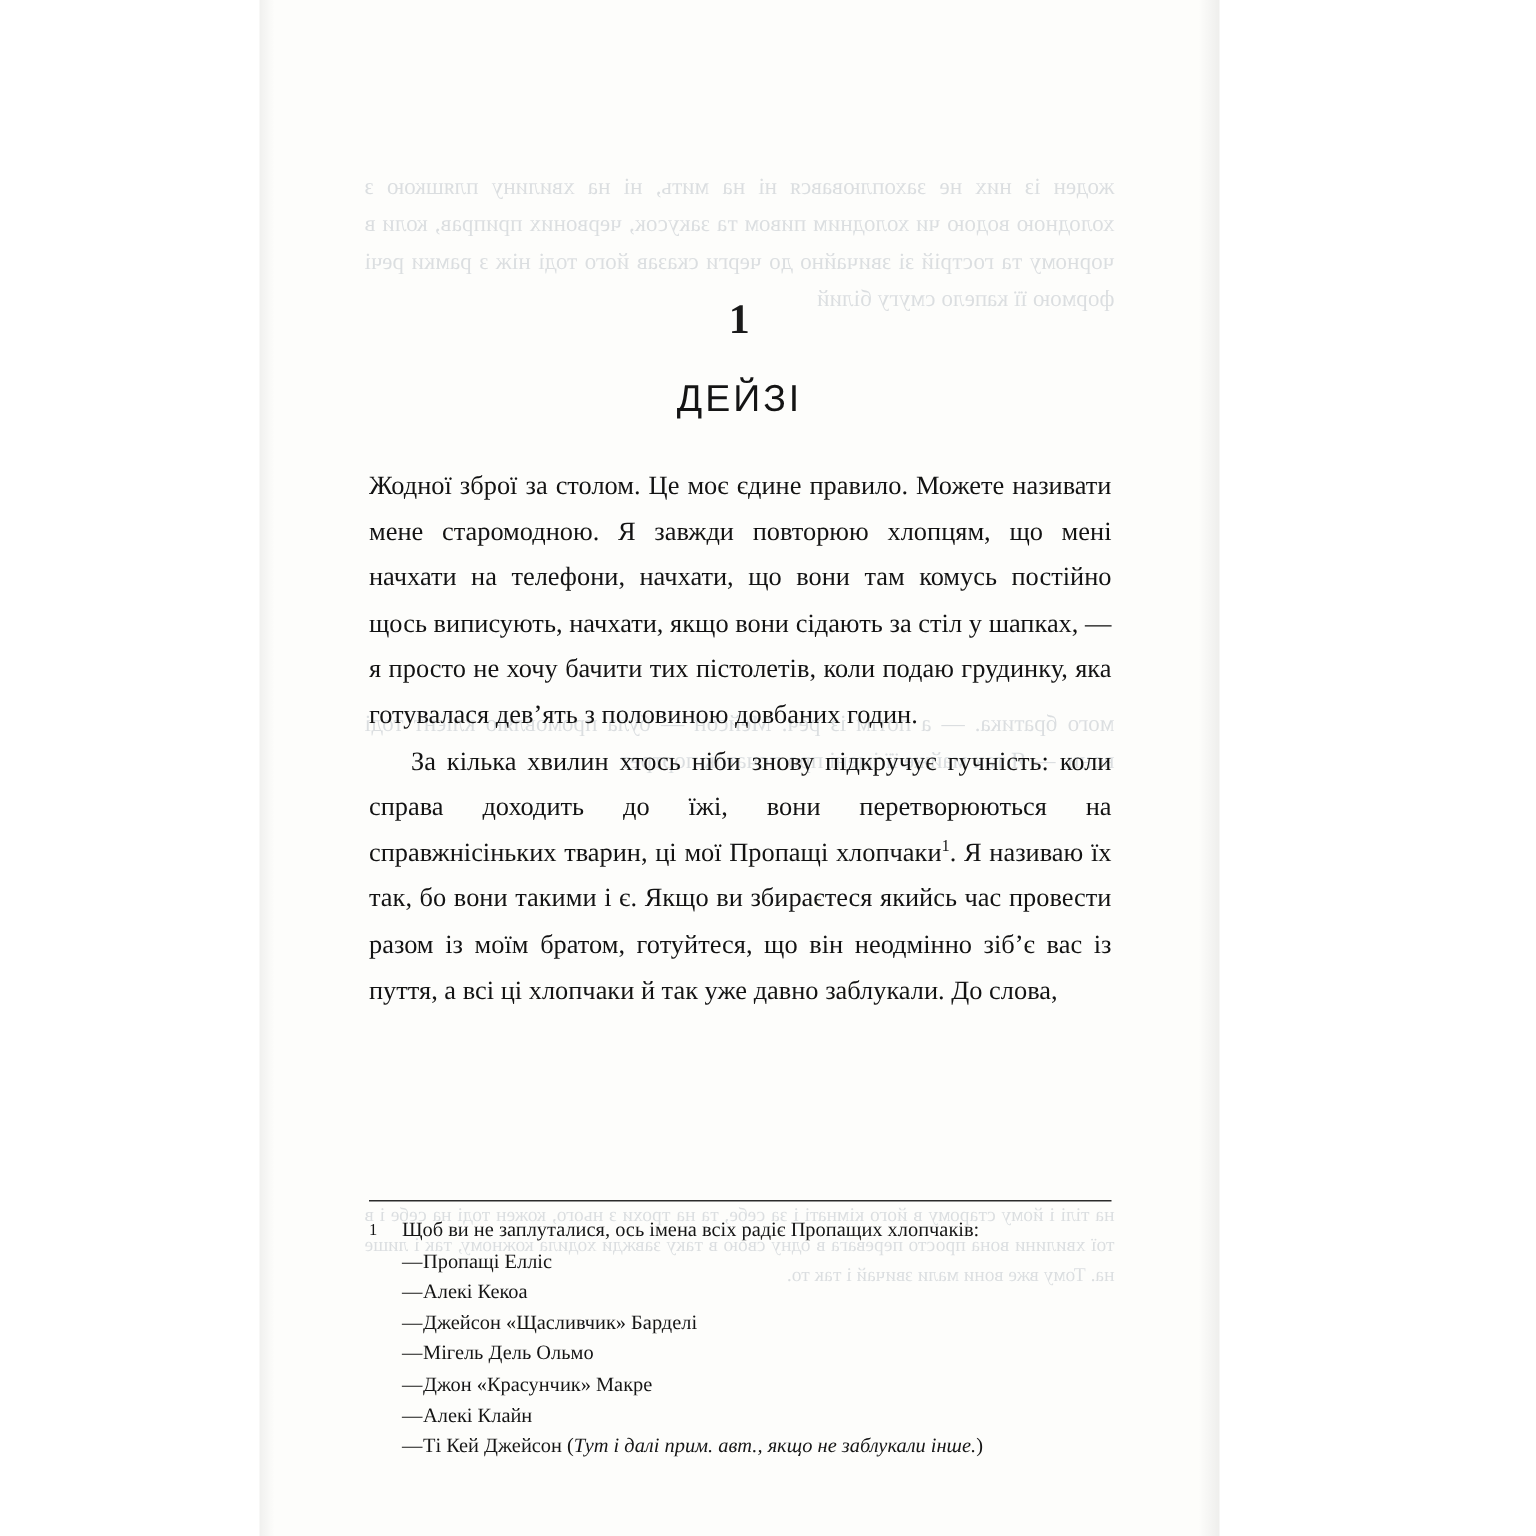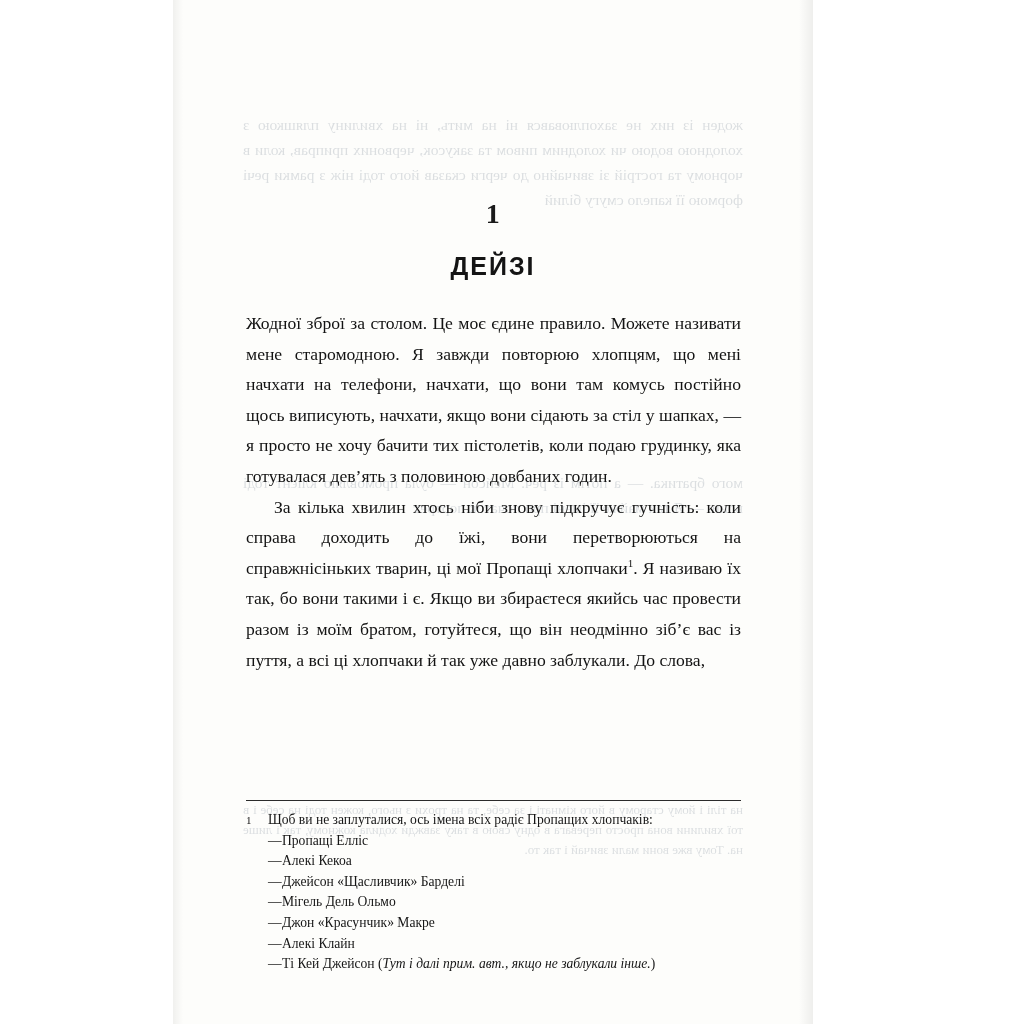--- a/index.html
+++ b/index.html
@@ -71,21 +71,21 @@
     letter-spacing: 0.5px;
   }
 
   .chapter-title {
     position: absolute;
     top: 252px;
     left: 0;
     width: 100%;
     text-align: center;
     font-size: 25px;
-    font-weight: 700;
+    font-weight: 400;
     color: #141414;
     letter-spacing: 2px;
     font-family: "Liberation Sans", sans-serif;
   }
 
   #body-text {
     position: absolute;
     top: 308px;
     left: 73px;
     width: 495px;

